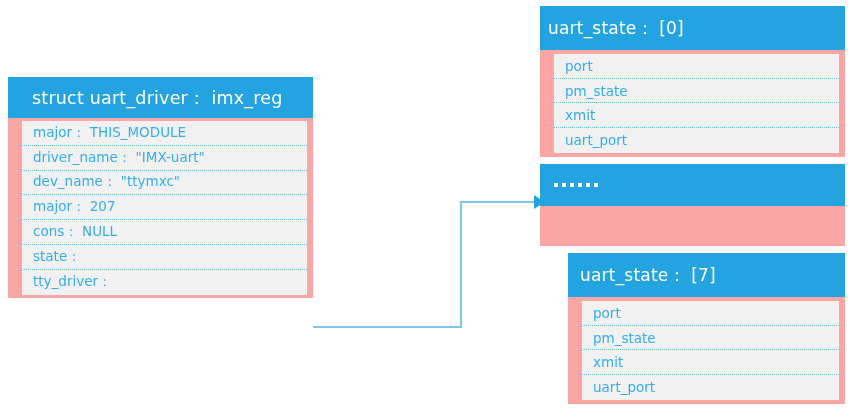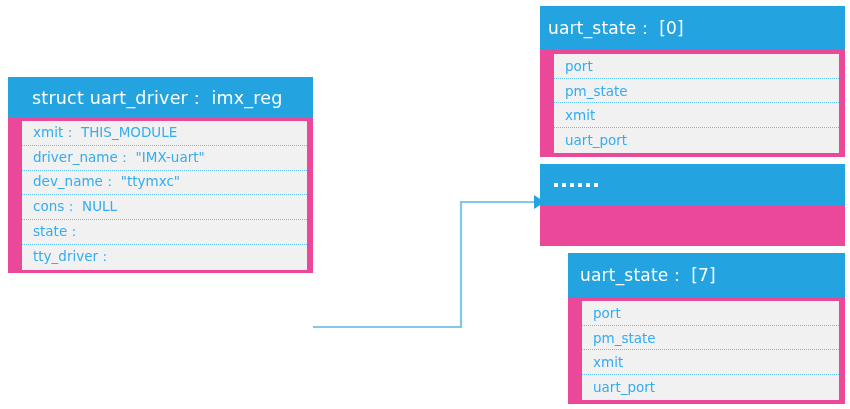--- a/index.html
+++ b/index.html
@@ -28,21 +28,21 @@
     background: #23a3e0;
     color: #ffffff;
     box-sizing: border-box;
     display: flex;
     align-items: center;
     font-size: 17px;
     letter-spacing: 0.2px;
     white-space: nowrap;
   }
   .card-body {
-    background: #ec4899;
+    background: #fca5a5;
     box-sizing: border-box;
   }
   .row {
     box-sizing: border-box;
     display: flex;
     align-items: center;
     color: #33adf0;
     font-size: 13.5px;
     white-space: nowrap;
     border-bottom: 1px dotted #5fc2ef;
@@ -158,27 +158,30 @@
 </style>
 </head>
 <body>
 
 <div class="canvas">
 
   <div class="card" id="struct-card">
     <div class="card-header">struct uart_driver： imx_reg</div>
     <div class="card-body">
       <div class="row">
-        <span class="row-text">xmit： THIS_MODULE</span>
+        <span class="row-text">major： THIS_MODULE</span>
       </div>
       <div class="row">
         <span class="row-text">driver_name： "IMX-uart"</span>
       </div>
       <div class="row">
         <span class="row-text">dev_name： "ttymxc"</span>
+      </div>
+      <div class="row">
+        <span class="row-text">major： 207</span>
       </div>
       <div class="row">
         <span class="row-text">cons： NULL</span>
       </div>
       <div class="row">
         <span class="row-text">state：</span>
       </div>
       <div class="row">
         <span class="row-text">tty_driver：</span>
       </div>

